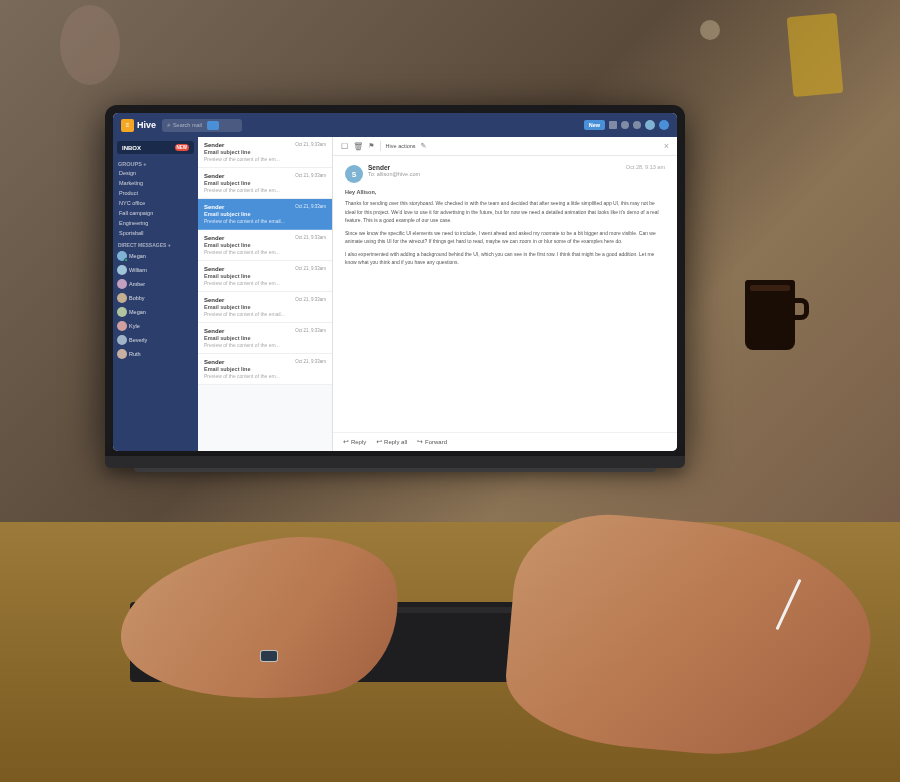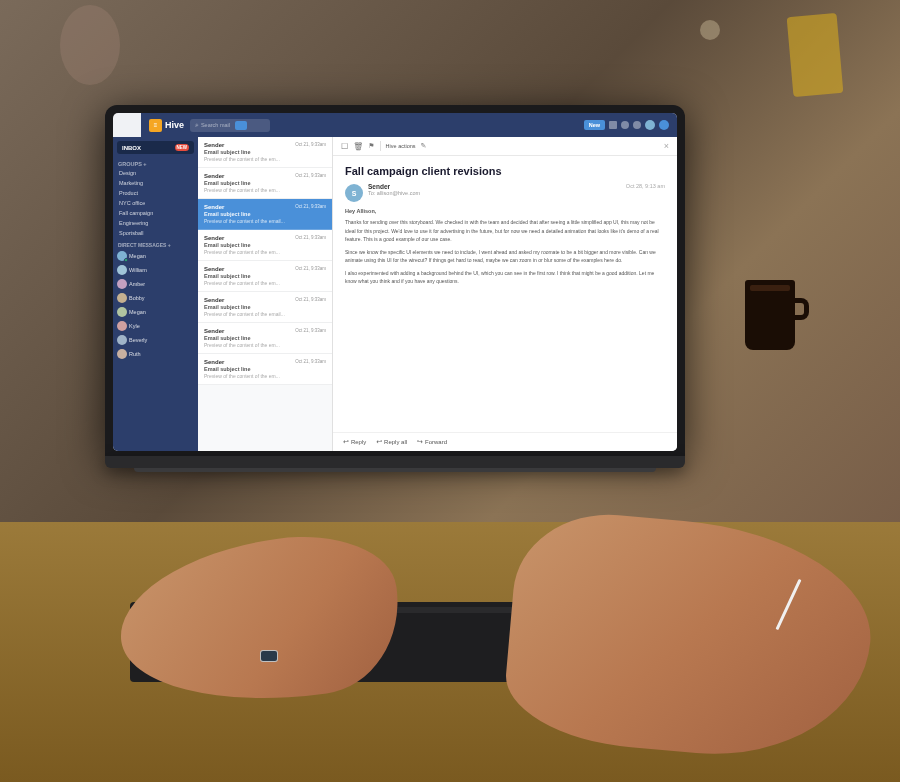--- a/index.html
+++ b/index.html
@@ -29,21 +29,21 @@
     <div style="position:absolute; right:-14px; top:18px; width:14px; height:22px; border:5px solid #1a0d05; border-left:none; border-radius:0 8px 8px 0; background:transparent;"></div>
     <div style="position:absolute; top:5px; left:5px; right:5px; height:6px; background:#3a2010; border-radius:2px;"></div>
   </div>
 
   <div style="position:absolute; top:105px; left:105px; width:580px; z-index:4;">
 
     <div style="background:#1a1a1c; border-radius:12px 12px 0 0; padding:8px 8px 5px 8px; box-shadow: 0 8px 40px rgba(0,0,0,0.7);">
 
       <div style="width:100%; height:338px; background:#f0f2f5; border-radius:5px; overflow:hidden; display:flex; flex-direction:column;">
 
-        <div style="background:#2c3e6b; height:24px; display:flex; align-items:center; padding:0 8px; gap:6px; flex-shrink:0;margin-left:28px;">
+        <div style="background:#2c3e6b; height:24px; display:flex; align-items:center; padding:0 8px; gap:6px; flex-shrink:0;">
 
           <div style="display:flex; align-items:center; gap:3px;">
             <div style="width:13px; height:13px; background:#f5a623; border-radius:2px; display:flex; align-items:center; justify-content:center;">
               <span style="color:white; font-size:6px; font-weight:900; line-height:1;">≡</span>
             </div>
             <span style="color:white; font-size:9px; font-weight:800;">Hive</span>
           </div>
 
           <div style="display:flex; align-items:center; background:rgba(255,255,255,0.15); border-radius:3px; padding:2px 5px; gap:2px; flex:0 0 80px;">
             <span style="color:rgba(255,255,255,0.6); font-size:7px;">⌕</span>
@@ -205,21 +205,20 @@
               <span style="font-size:8px; color:#777;">🗑</span>
               <span style="font-size:7px; color:#777;">⚑</span>
               <div style="width:1px; height:10px; background:#e0e0e0;"></div>
               <span style="font-size:5.5px; color:#555;">Hive actions</span>
               <span style="font-size:7px; color:#777;">✎</span>
               <span style="margin-left:auto; font-size:9px; color:#aaa; cursor:pointer;">×</span>
             </div>
 
             <div style="flex:1; padding:8px 12px; overflow:hidden;">
 
-              <h2 style="font-size:11px; font-weight:800; color:#1a1a2e; margin-bottom:5px; line-height:1.3;">Fall campaign client revisions</h2>
 
               <div style="display:flex; align-items:flex-start; gap:5px; margin-bottom:6px;">
                 <div style="width:18px; height:18px; border-radius:50%; background:#7fb3d3; flex-shrink:0; display:flex; align-items:center; justify-content:center; font-size:7px; color:white; font-weight:700; margin-top:1px;">S</div>
                 <div style="flex:1;">
                   <div style="font-size:6.5px; font-weight:700; color:#333;">Sender</div>
                   <div style="font-size:5.5px; color:#999;">To: allison@hive.com</div>
                 </div>
                 <span style="font-size:5.5px; color:#aaa; white-space:nowrap;">Oct 28, 9:13 am</span>
               </div>
 

